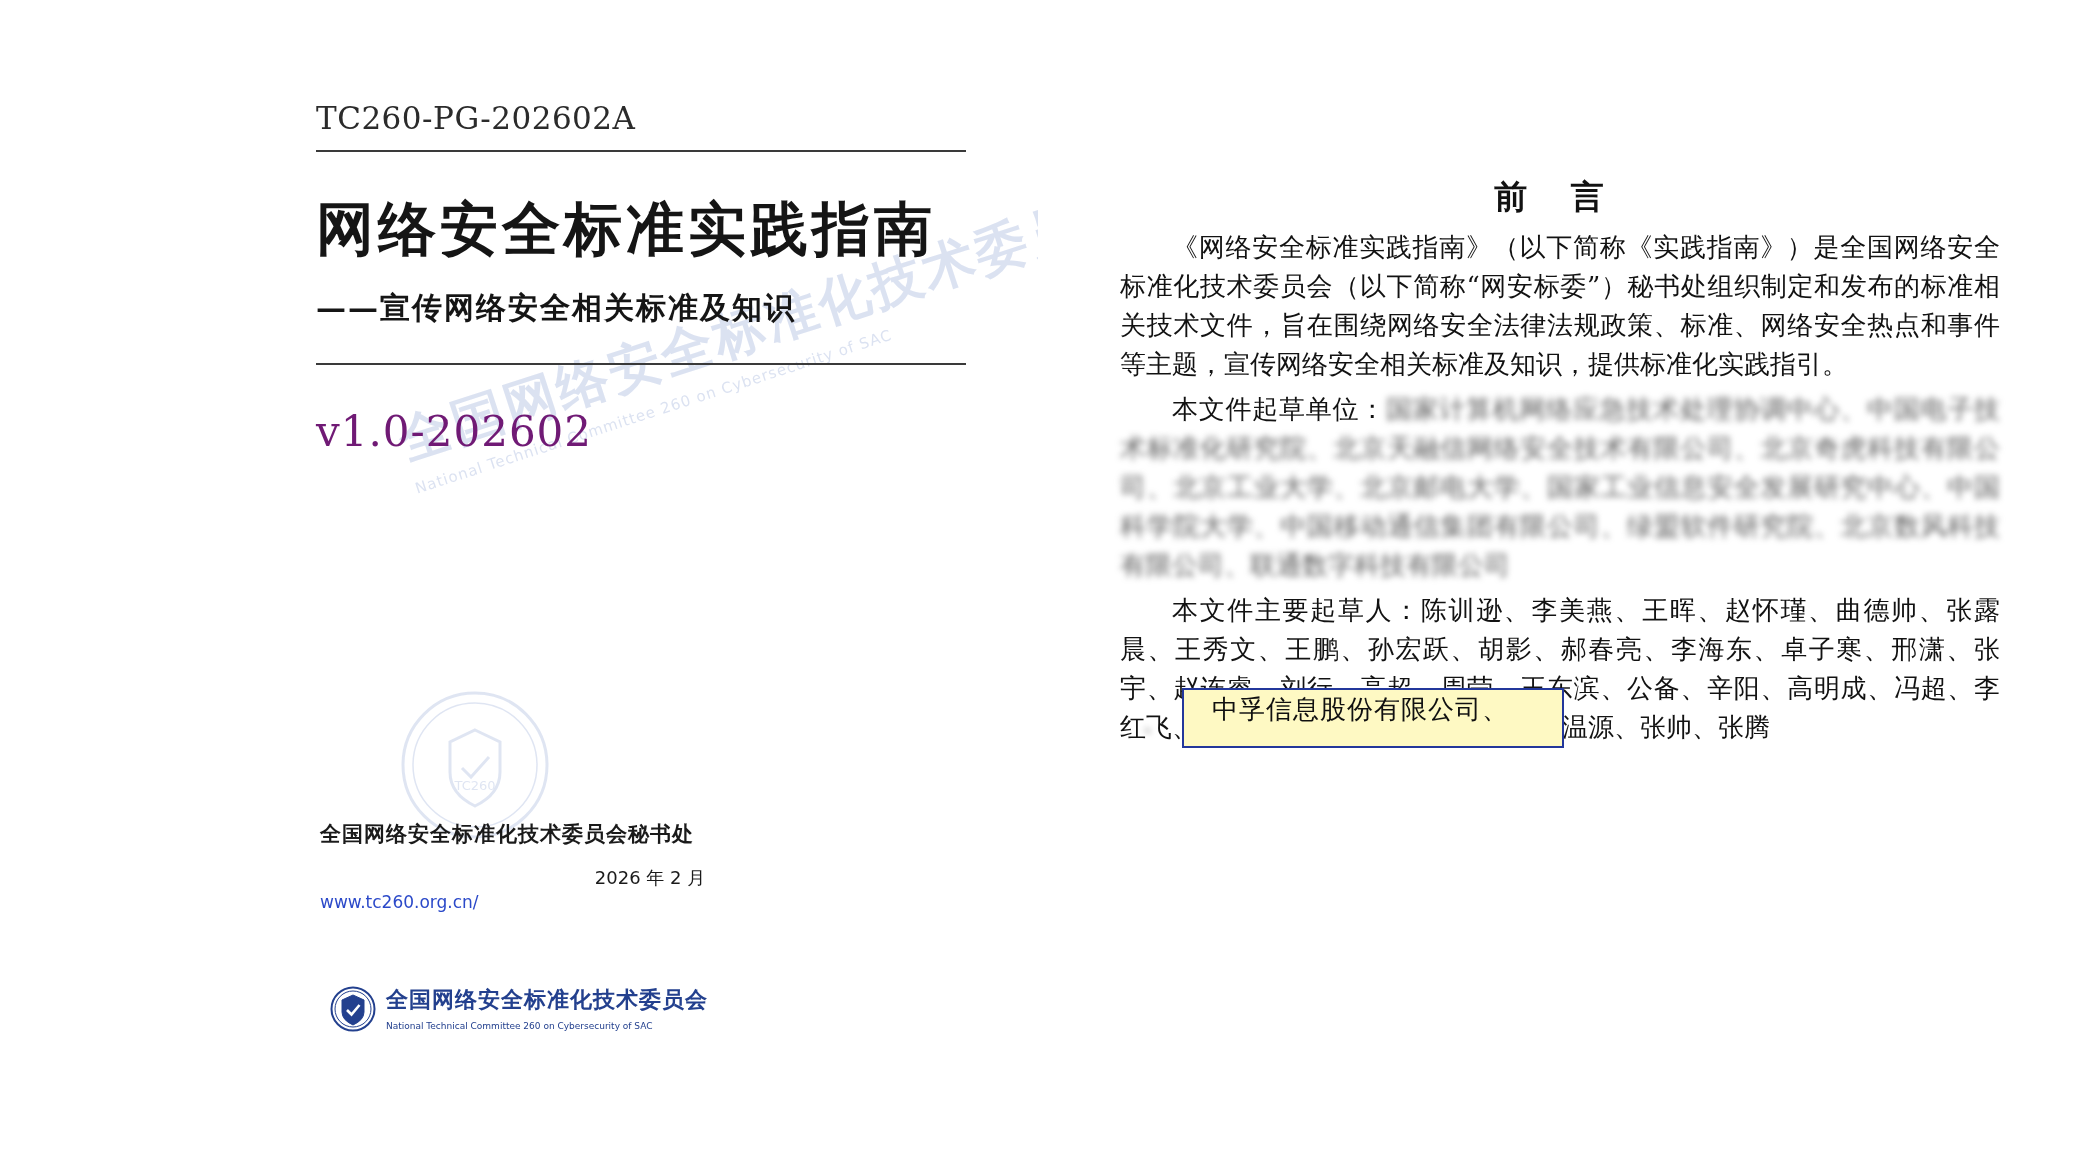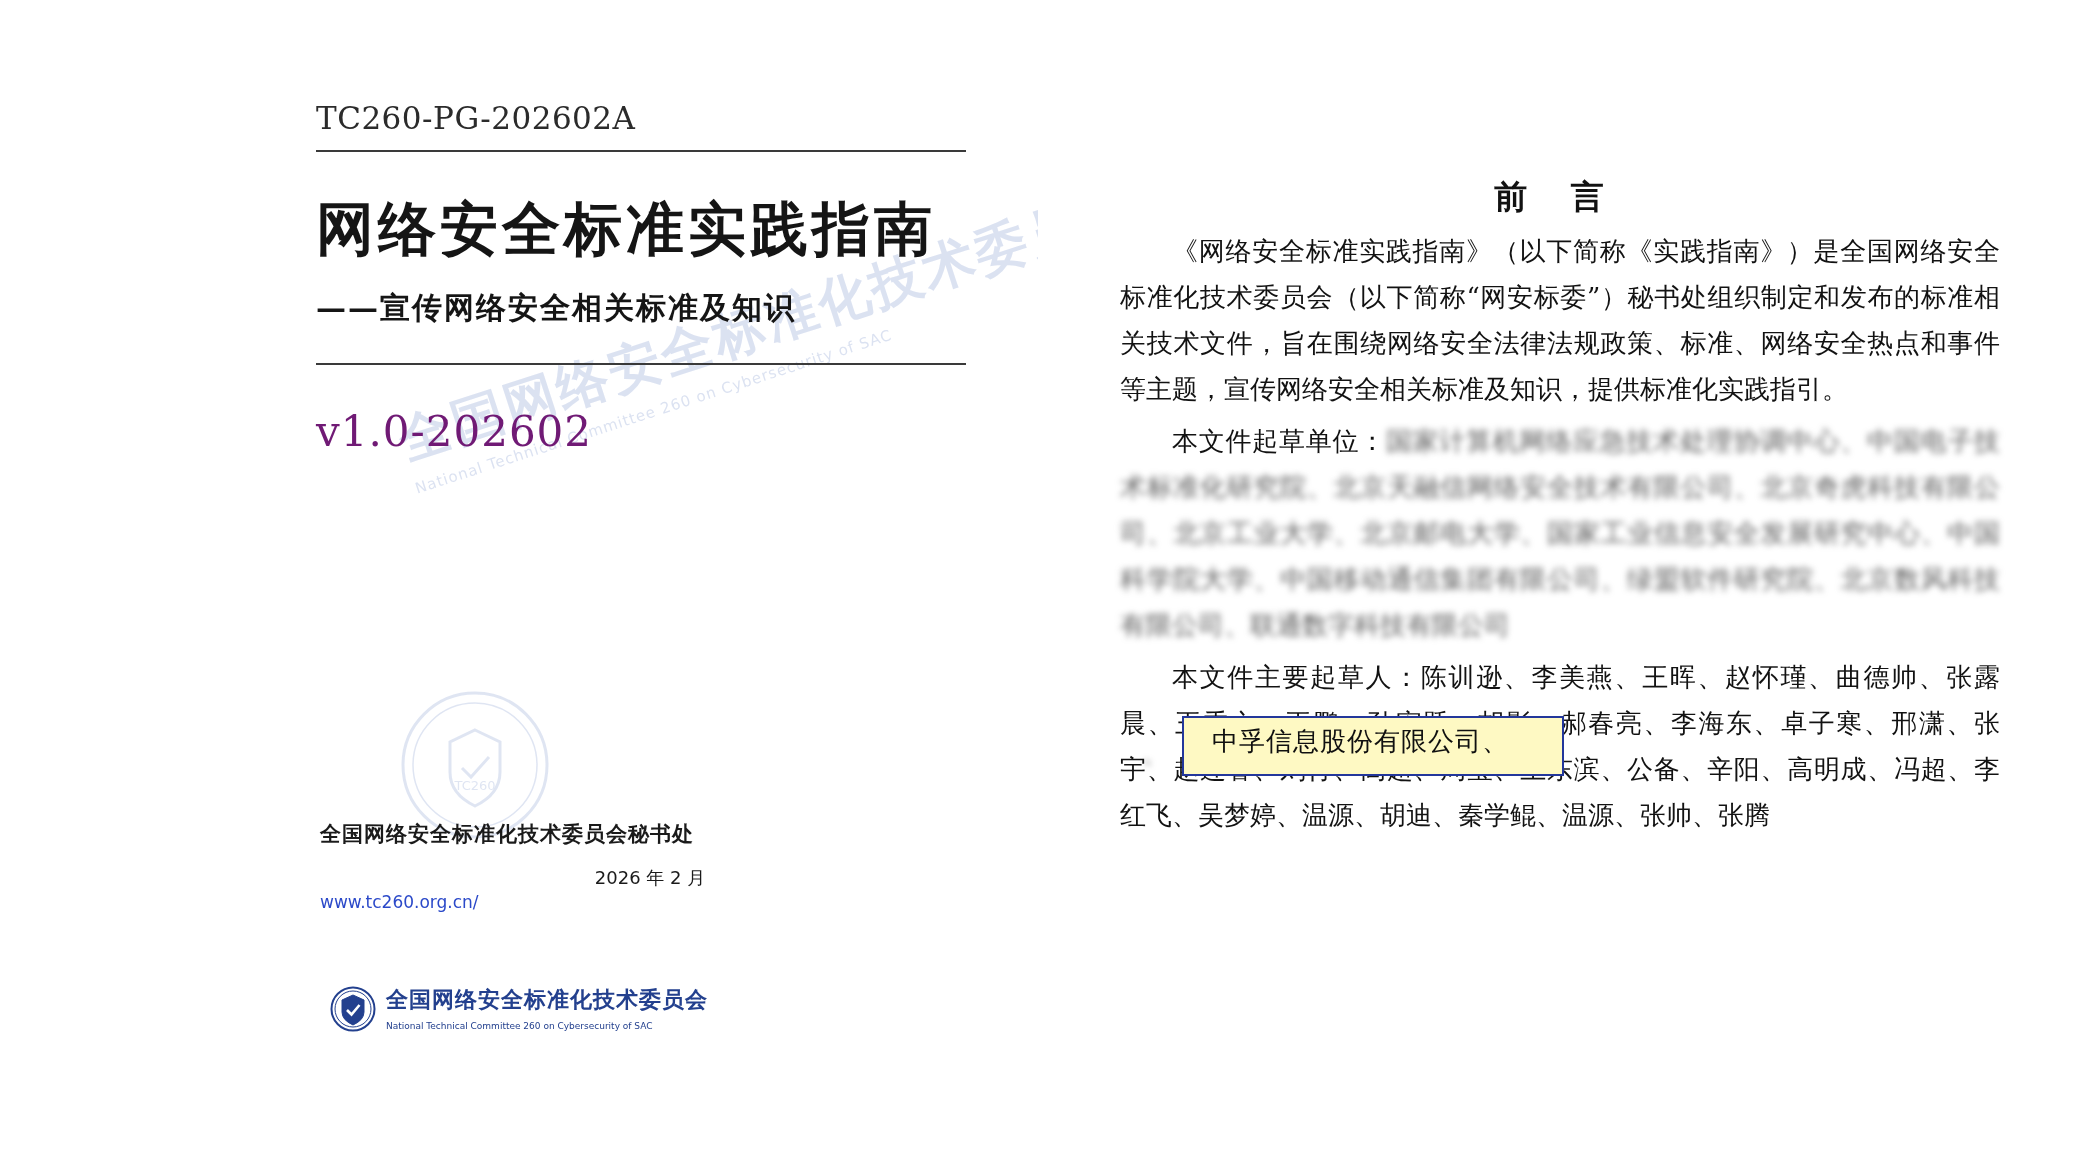--- a/index.html
+++ b/index.html
@@ -194,21 +194,21 @@
     letter-spacing: 16px;
     color: #121212;
   }
   .preface-body {
     position: absolute;
     left: 82px;
     top: 228px;
     width: 880px;
     font-family: "DejaVu Serif", serif;
     font-size: 26px;
-    line-height: 46px;
+    line-height: 39px;
     color: #121212;
     text-align: justify;
   }
   .para {
     text-indent: 2em;
     margin: 0 0 6px 0;
   }
   .drafters-block {
     position: relative;
   }

